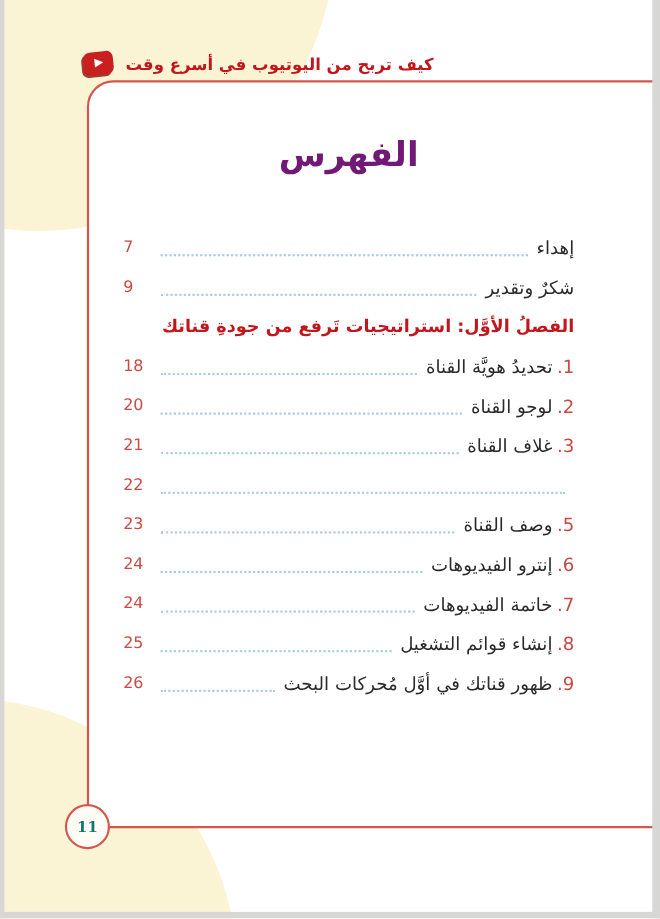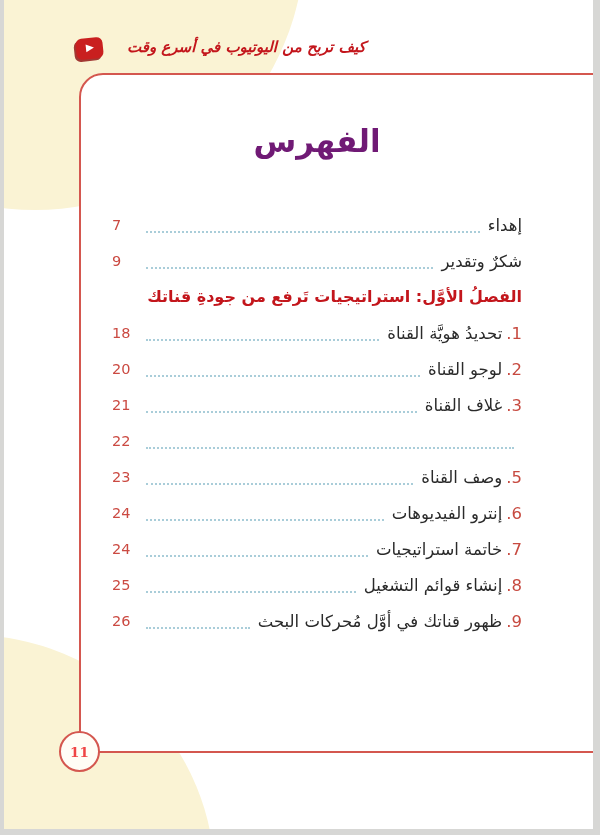--- a/index.html
+++ b/index.html
@@ -9,21 +9,21 @@
     font-family:"DejaVu Sans","Liberation Sans",sans-serif;
   }
   
   .blob{position:absolute;border-radius:50%;background:#faf3d4;z-index:0;}
   .blob-top{left:-235px;top:-330px;width:540px;height:540px;}
   .blob-bottom{left:-275px;top:635px;width:490px;height:490px;}
 
   
   .book-header{
     position:absolute;left:76px;top:38px;z-index:3;
-    display:flex;align-items:flex-start;gap:24px;height:30px;font-style:italic;
+    display:flex;align-items:flex-end;gap:11px;height:30px;
   }
   .yt-icon{
     width:27px;height:21px;background:#c91f1f;border-radius:6px;
     position:relative;transform:rotate(-6deg);
     box-shadow:-2px 2px 0 rgba(146,22,22,.85);
   }
   .yt-icon::after{
     content:"";position:absolute;left:10px;top:6px;
     border-left:8px solid #fff;border-top:4.5px solid transparent;
     border-bottom:4.5px solid transparent;
@@ -64,21 +64,21 @@
     height:20px;line-height:20px;margin-bottom:16px;margin-top:2px;
     color:#c3161c;font-size:16px;font-weight:bold;
     white-space:nowrap;
   }
 
   
   .page-badge{
     position:absolute;left:59px;top:731px;width:41px;height:41px;z-index:4;
     background:#fffdf6;border:2.5px solid #d4574f;border-radius:50%;
     box-sizing:border-box;display:flex;align-items:center;justify-content:center;
-    color:#ef4444;font-size:13.5px;font-weight:bold;
+    color:#0f766e;font-size:13.5px;font-weight:bold;
     font-family:"DejaVu Serif","Liberation Serif",serif;
   }
 
   
   .edge{position:absolute;background:#d7d7d5;z-index:9;}
   .edge-left{left:0;top:0;width:4px;height:835px;}
   .edge-right{right:0;top:0;width:7px;height:835px;}
   .edge-bottom{left:0;bottom:0;width:600px;height:6px;}
 </style>
 </head>
@@ -141,21 +141,21 @@
         <span class="page-num">23</span>
       </div>
 
       <div class="toc-row">
         <span class="toc-label"><span class="num">6.</span><span>إنترو الفيديوهات</span></span>
         <span class="leader"></span>
         <span class="page-num">24</span>
       </div>
 
       <div class="toc-row">
-        <span class="toc-label"><span class="num">7.</span><span>خاتمة استراتيجيات</span></span>
+        <span class="toc-label"><span class="num">7.</span><span>خاتمة الفيديوهات</span></span>
         <span class="leader"></span>
         <span class="page-num">24</span>
       </div>
 
       <div class="toc-row">
         <span class="toc-label"><span class="num">8.</span><span>إنشاء قوائم التشغيل</span></span>
         <span class="leader"></span>
         <span class="page-num">25</span>
       </div>
 

